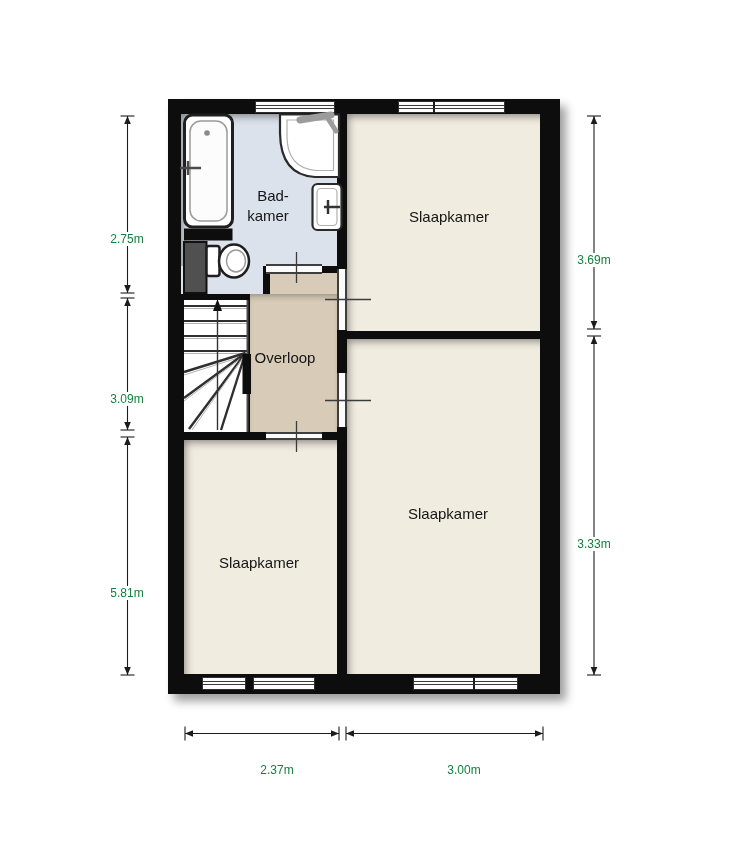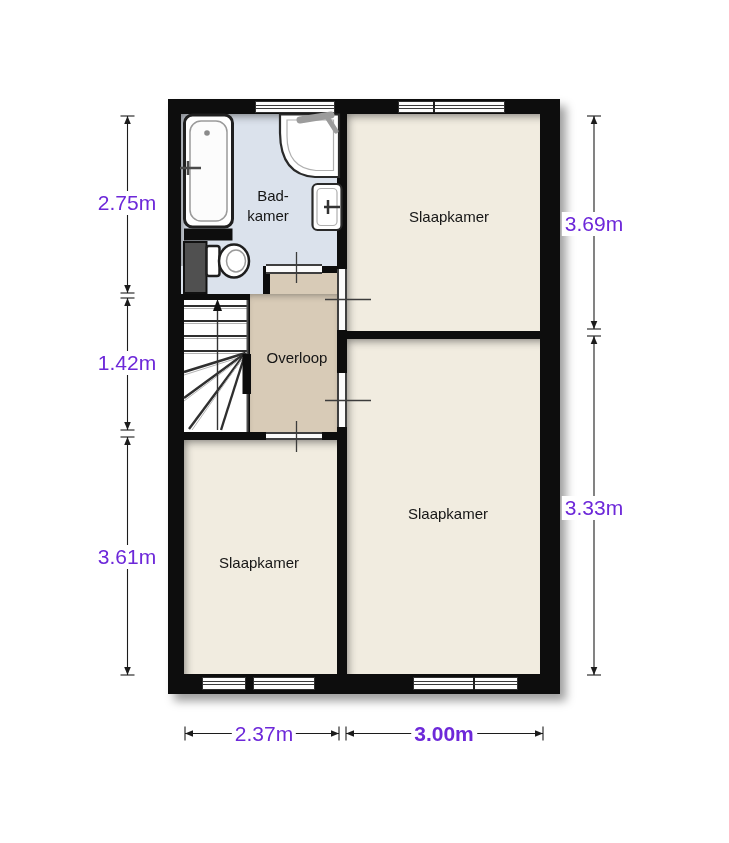--- a/index.html
+++ b/index.html
@@ -32,21 +32,21 @@
   .door-v{border-left:2px solid #3f3f3f;border-right:2px solid #3f3f3f;}
   
   svg.linework{position:absolute;left:0;top:0;pointer-events:none;}
   
   .room-label{
     position:absolute;transform:translate(-50%,-50%);
     font-size:15px;color:#151515;white-space:nowrap;text-align:right;line-height:20px;
   }
   .dim-label{
     position:absolute;transform:translate(-50%,-50%);
-    font-size:21px;color:#6d28d9;background:#ffffff;padding:0 3px;white-space:nowrap;
+    font-size:12px;color:#15803d;background:#ffffff;padding:0 3px;white-space:nowrap;margin-top:36px;
   }
 </style>
 </head>
 <body>
 
 <div class="canvas">
 
   <div class="abs plan-body"></div>
 
   <div class="floor f-bath shadowed" style="left:181px;top:114px;width:156px;height:152px;"></div>
@@ -183,25 +183,25 @@
       <polygon points="346,733.5 354,730.2 354,736.8" stroke="none"></polygon>
       <polygon points="543,733.5 535,730.2 535,736.8" stroke="none"></polygon>
     </g>
   </svg>
 
   <div class="room-label" style="left:268px;top:206px;">
     <span style="display:block;">Bad-</span>
     <span style="display:block;">kamer</span>
   </div>
   <div class="room-label" style="left:449px;top:217px;">Slaapkamer</div>
-  <div class="room-label" style="left:297px;top:358px;">Overloop</div>
+  <div class="room-label" style="left:285px;top:358px;">Overloop</div>
   <div class="room-label" style="left:259px;top:563px;">Slaapkamer</div>
   <div class="room-label" style="left:448px;top:514px;">Slaapkamer</div>
 
   <div class="dim-label" style="left:127px;top:203px;">2.75m</div>
-  <div class="dim-label" style="left:127px;top:363px;">1.42m</div>
-  <div class="dim-label" style="left:127px;top:557px;">3.61m</div>
+  <div class="dim-label" style="left:127px;top:363px;">3.09m</div>
+  <div class="dim-label" style="left:127px;top:557px;">5.81m</div>
   <div class="dim-label" style="left:594px;top:224px;">3.69m</div>
   <div class="dim-label" style="left:594px;top:508px;">3.33m</div>
-  <div class="dim-label" style="left:264px;top:734px;">2.37m</div>
-  <div class="dim-label" style="left:444px;top:734px;font-weight:bold;">3.00m</div>
+  <div class="dim-label" style="left:277px;top:734px;">2.37m</div>
+  <div class="dim-label" style="left:464px;top:734px;">3.00m</div>
 
 </div>
 
 </body></html>

